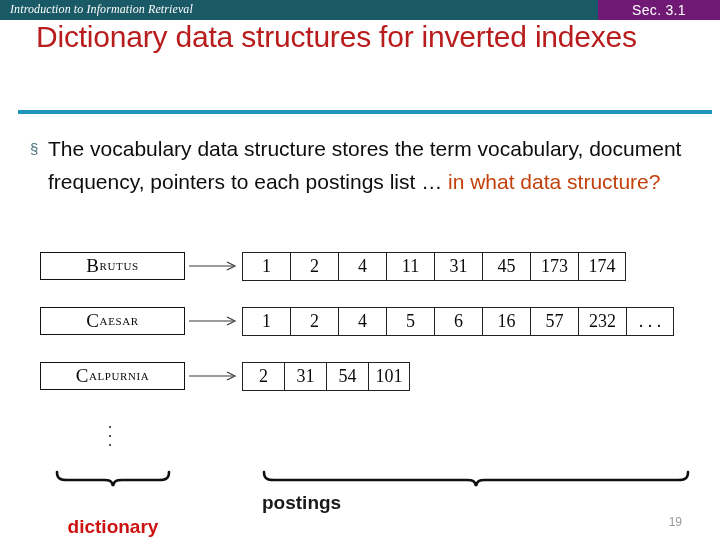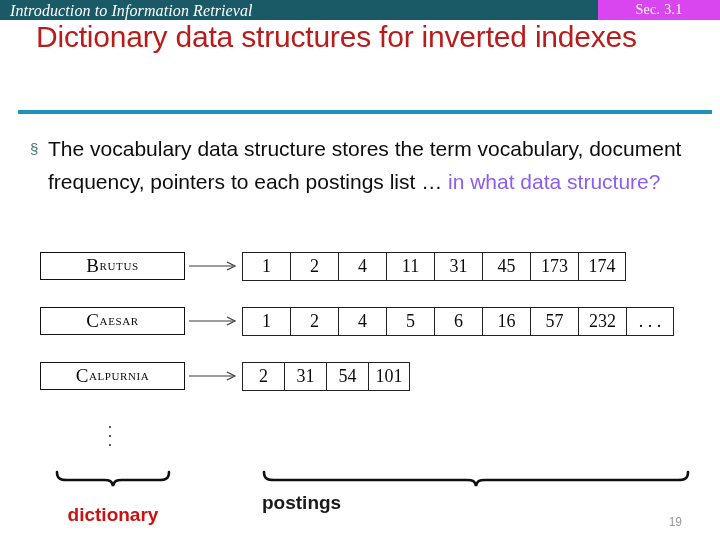--- a/index.html
+++ b/index.html
@@ -14,31 +14,31 @@
 
   
   .header-bar {
     position: absolute; left: 0; top: 0; width: 720px; height: 20px;
     background: #1a5a66;
   }
   .header-title {
     position: absolute; left: 10px; top: 2px;
     color: #ffffff;
     font-style: italic;
-    font-size: 16px;
+    font-size: 12px;
     font-family: "Liberation Serif", serif;
     letter-spacing: 0.1px;
     white-space: nowrap;
   }
   .sec-badge {
     position: absolute; right: 0; top: 0; width: 122px; height: 20px;
-    background: #d946ef;
+    background: #701a75;
     color: #ffffff;
     font-size: 14px;
-    font-family: Liberation Serif, serif;
+    font-family: Liberation Sans, sans-serif;
     display: flex; align-items: center; justify-content: center;
     letter-spacing: 0.3px;
   }
 
   
   .slide-title {
     position: absolute; left: 36px; top: 18px; width: 660px;
     font-size: 30px;
     line-height: 38px;
     color: #b91c1c;
@@ -61,21 +61,21 @@
     color: #4a7380;
     font-size: 15px;
     line-height: 33px;
   }
   .bullet-text {
     font-size: 21px;
     line-height: 33px;
     color: #0d0d0d;
     font-family: "Liberation Sans", sans-serif;
   }
-  .green-q { color: #8b5cf6; }
+  .green-q { color: #c2410c; }
 
   
   .diagram { position: absolute; left: 0; top: 240px; width: 720px; height: 180px; }
 
   .idx-row { position: absolute; left: 40px; height: 30px; display: flex; align-items: center; }
   .row-1 { top: 11px; }
   .row-2 { top: 66px; }
   .row-3 { top: 121px; }
 
   .term-box {
@@ -126,21 +126,21 @@
 
   .brace-dict { left: 55px; top: 470px; }
   .brace-post { left: 262px; top: 470px; }
 
   .caption {
     position: absolute;
     font-family: "Liberation Sans", sans-serif;
     font-weight: bold;
     font-size: 19px;
   }
-  .caption-dict { left: 55px; top: 504px; width: 116px; text-align: center; color: #cc1111; }
+  .caption-dict { left: 55px; top: 516px; width: 116px; text-align: center; color: #cc1111; }
   .caption-post { left: 262px; top: 492px; width: 428px; text-align: left; color: #1a1a1a; }
 
   .page-num {
     position: absolute; right: 38px; bottom: 11px;
     font-size: 12px; color: #9a9a9a;
     font-family: "Liberation Sans", sans-serif;
     margin-top: 40px;
   }
 </style>
 </head>

